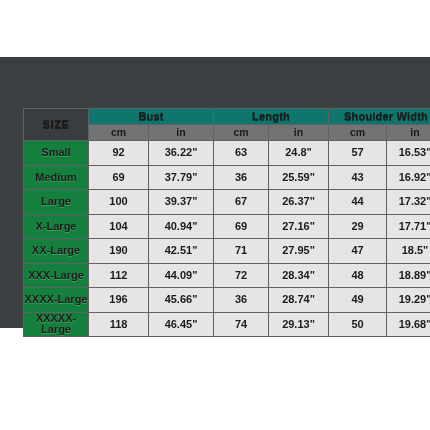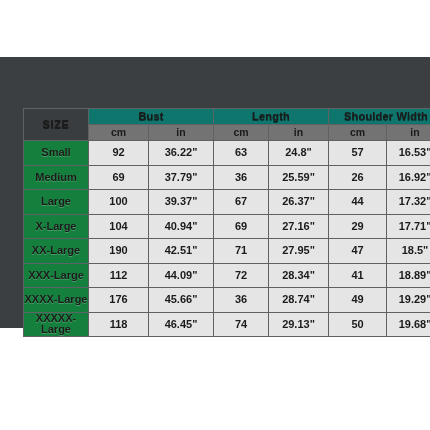--- a/index.html
+++ b/index.html
@@ -134,21 +134,21 @@
       <td class="val">24.8"</td>
       <td class="val">57</td>
       <td class="val">16.53"</td>
     </tr>
     <tr>
       <td class="size-cell">Medium</td>
       <td class="val">69</td>
       <td class="val">37.79"</td>
       <td class="val">36</td>
       <td class="val">25.59"</td>
-      <td class="val">26</td>
+      <td class="val">43</td>
       <td class="val">16.92"</td>
     </tr>
     <tr>
       <td class="size-cell">Large</td>
       <td class="val">100</td>
       <td class="val">39.37"</td>
       <td class="val">67</td>
       <td class="val">26.37"</td>
       <td class="val">44</td>
       <td class="val">17.32"</td>
@@ -170,26 +170,26 @@
       <td class="val">27.95"</td>
       <td class="val">47</td>
       <td class="val">18.5"</td>
     </tr>
     <tr>
       <td class="size-cell">XXX-Large</td>
       <td class="val">112</td>
       <td class="val">44.09"</td>
       <td class="val">72</td>
       <td class="val">28.34"</td>
-      <td class="val">41</td>
+      <td class="val">48</td>
       <td class="val">18.89"</td>
     </tr>
     <tr>
       <td class="size-cell">XXXX-Large</td>
-      <td class="val">176</td>
+      <td class="val">196</td>
       <td class="val">45.66"</td>
       <td class="val">36</td>
       <td class="val">28.74"</td>
       <td class="val">49</td>
       <td class="val">19.29"</td>
     </tr>
     <tr>
       <td class="size-cell">XXXXX-Large</td>
       <td class="val">118</td>
       <td class="val">46.45"</td>

